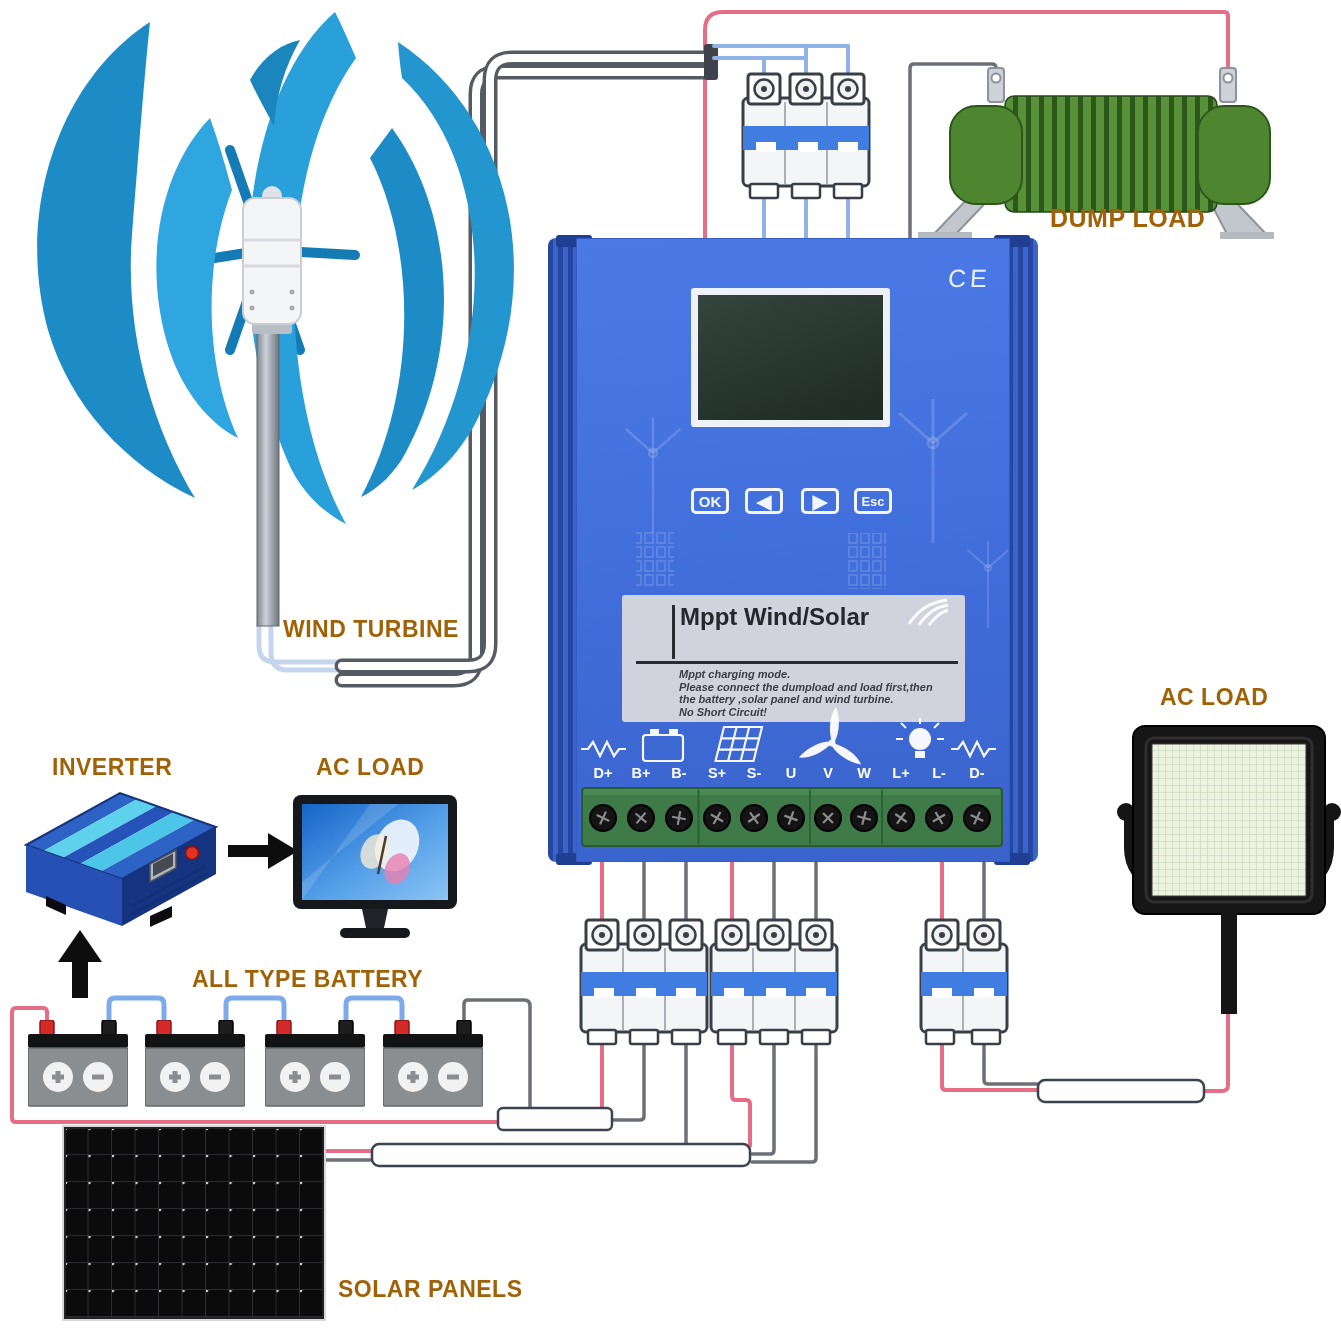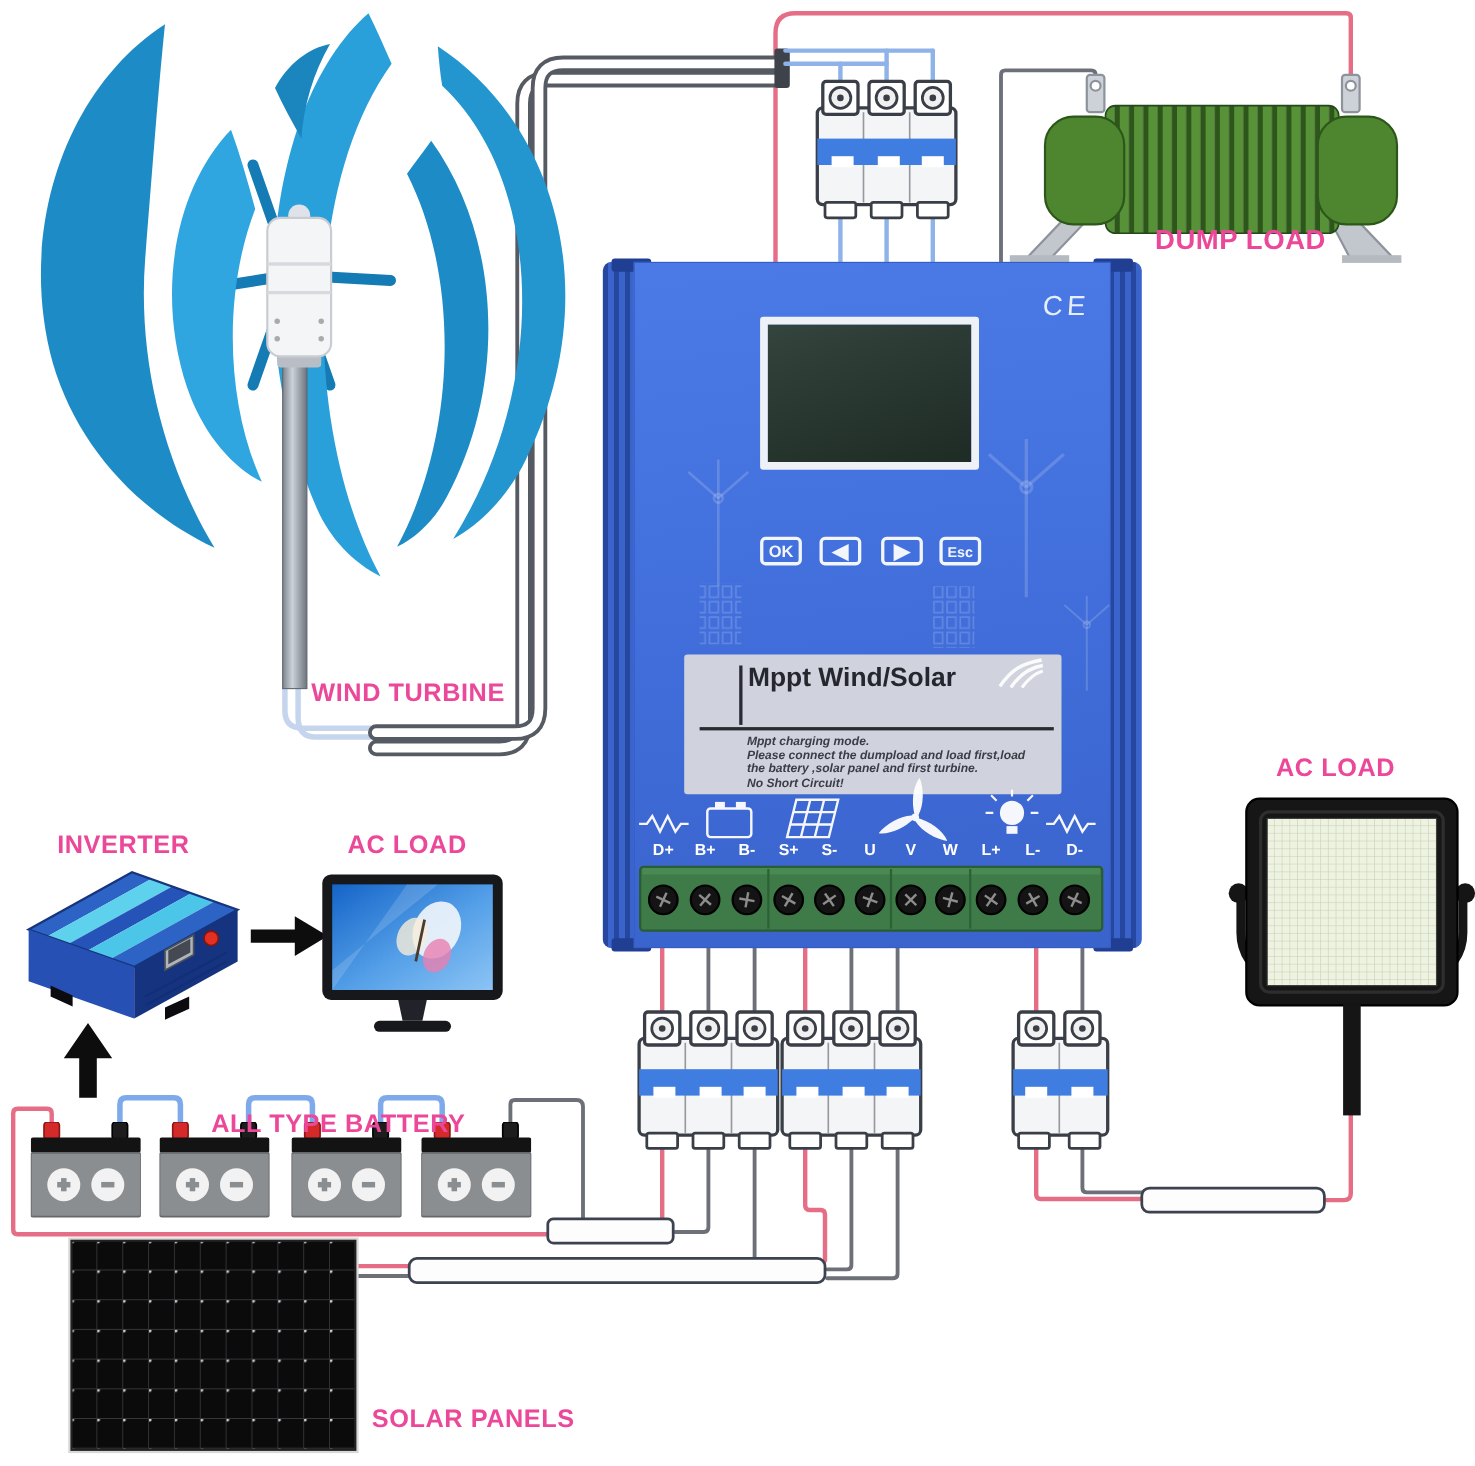--- a/index.html
+++ b/index.html
@@ -2,27 +2,27 @@
 <html><head>
 <meta charset="utf-8">
 <style>
   html,body{margin:0;padding:0;background:#fff;}
   .stage{position:relative;width:1341px;height:1333px;background:#ffffff;overflow:hidden;
          font-family:"Liberation Sans",sans-serif;}
   .stage svg{display:block;}
   #scene{position:absolute;left:0;top:0;z-index:1;}
 
   
-  .lbl{position:absolute;z-index:3;font-weight:bold;color:#ec4899;font-size:23px;
+  .lbl{position:absolute;z-index:3;font-weight:bold;color:#a16207;font-size:23px;
        letter-spacing:.5px;white-space:nowrap;}
   .lbl-wind{left:283px;top:616px;}
   .lbl-dump{left:1050px;top:204px;font-size:25px;}
   .lbl-inverter{left:52px;top:754px;}
   .lbl-acl{left:316px;top:754px;}
-  .lbl-batt{left:192px;top:1008px;text-align:right;}
+  .lbl-batt{left:192px;top:966px;text-align:right;}
   .lbl-solar{left:338px;top:1276px;}
   .lbl-acr{left:1160px;top:684px;}
 
   
   .controller{position:absolute;left:548px;top:238px;width:490px;height:624px;z-index:2;
               border-radius:8px;}
   .fin{position:absolute;top:0;bottom:0;width:30px;
        background:repeating-linear-gradient(90deg,#2647a0 0 5px,#3a63cc 5px 10px);}
   .fin-l{left:0;border-radius:8px 0 0 8px;}
   .fin-r{right:0;border-radius:0 8px 8px 0;}
@@ -351,22 +351,22 @@
   <div class="btn b-prev">◀</div>
   <div class="btn b-next">▶</div>
   <div class="btn b-esc">Esc</div>
 
   <div class="plabel">
     <div class="vbar"></div>
     <div class="t1">Mppt Wind/Solar</div>
     <div class="rule"></div>
     <div class="notes">
       <div>Mppt charging mode.</div>
-      <div>Please connect the dumpload and load first,load</div>
-      <div>the battery ,solar panel and first turbine.</div>
+      <div>Please connect the dumpload and load first,then</div>
+      <div>the battery ,solar panel and wind turbine.</div>
       <div>No Short Circuit!</div>
     </div>
     <svg class="swoosh" width="42" height="28" viewBox="0 0 42 28">
       <g stroke="#fff" stroke-width="3" fill="none" opacity=".9">
         <path d="M2,26 C12,11 22,5 40,2"></path>
         <path d="M12,27 C20,15 29,9 41,7"></path>
         <path d="M22,27 C28,19 34,14 41,12"></path>
       </g>
     </svg>
   </div>

